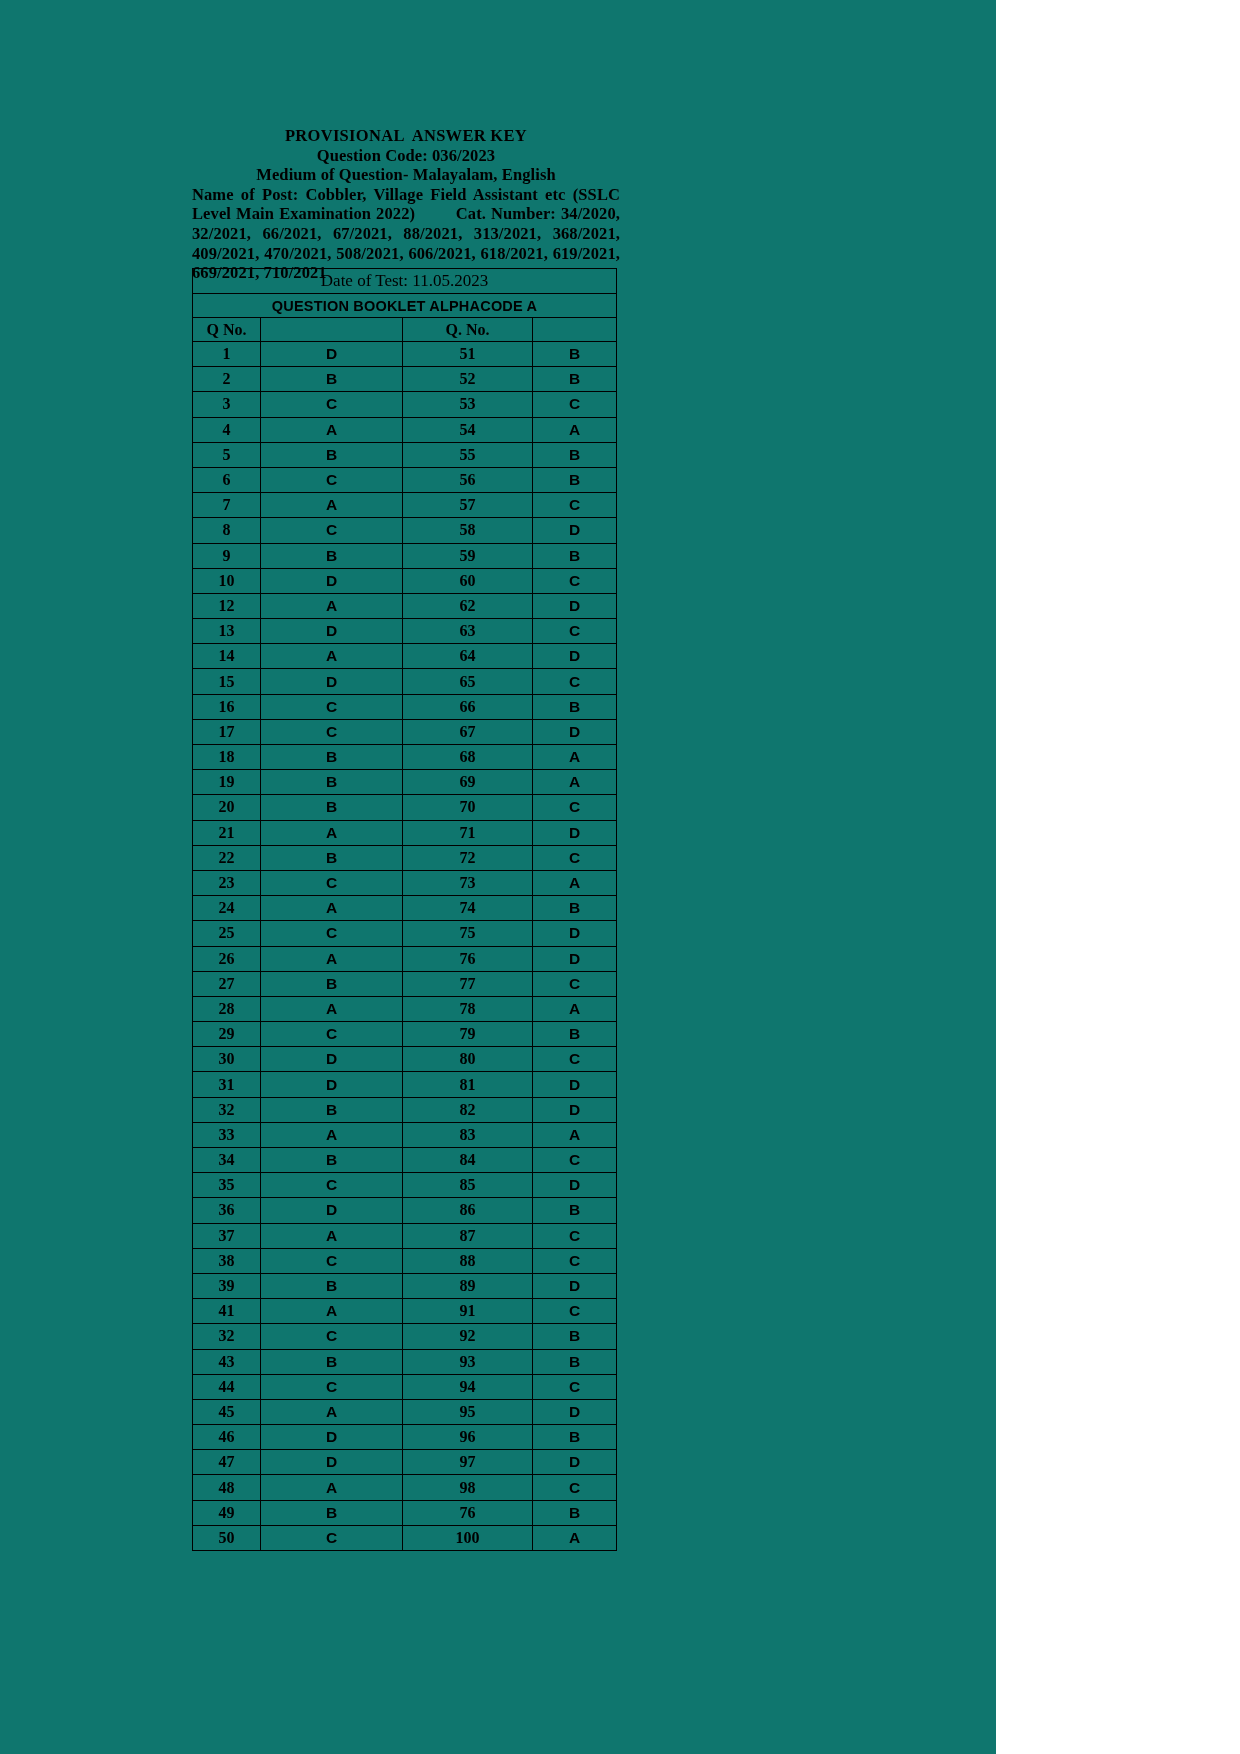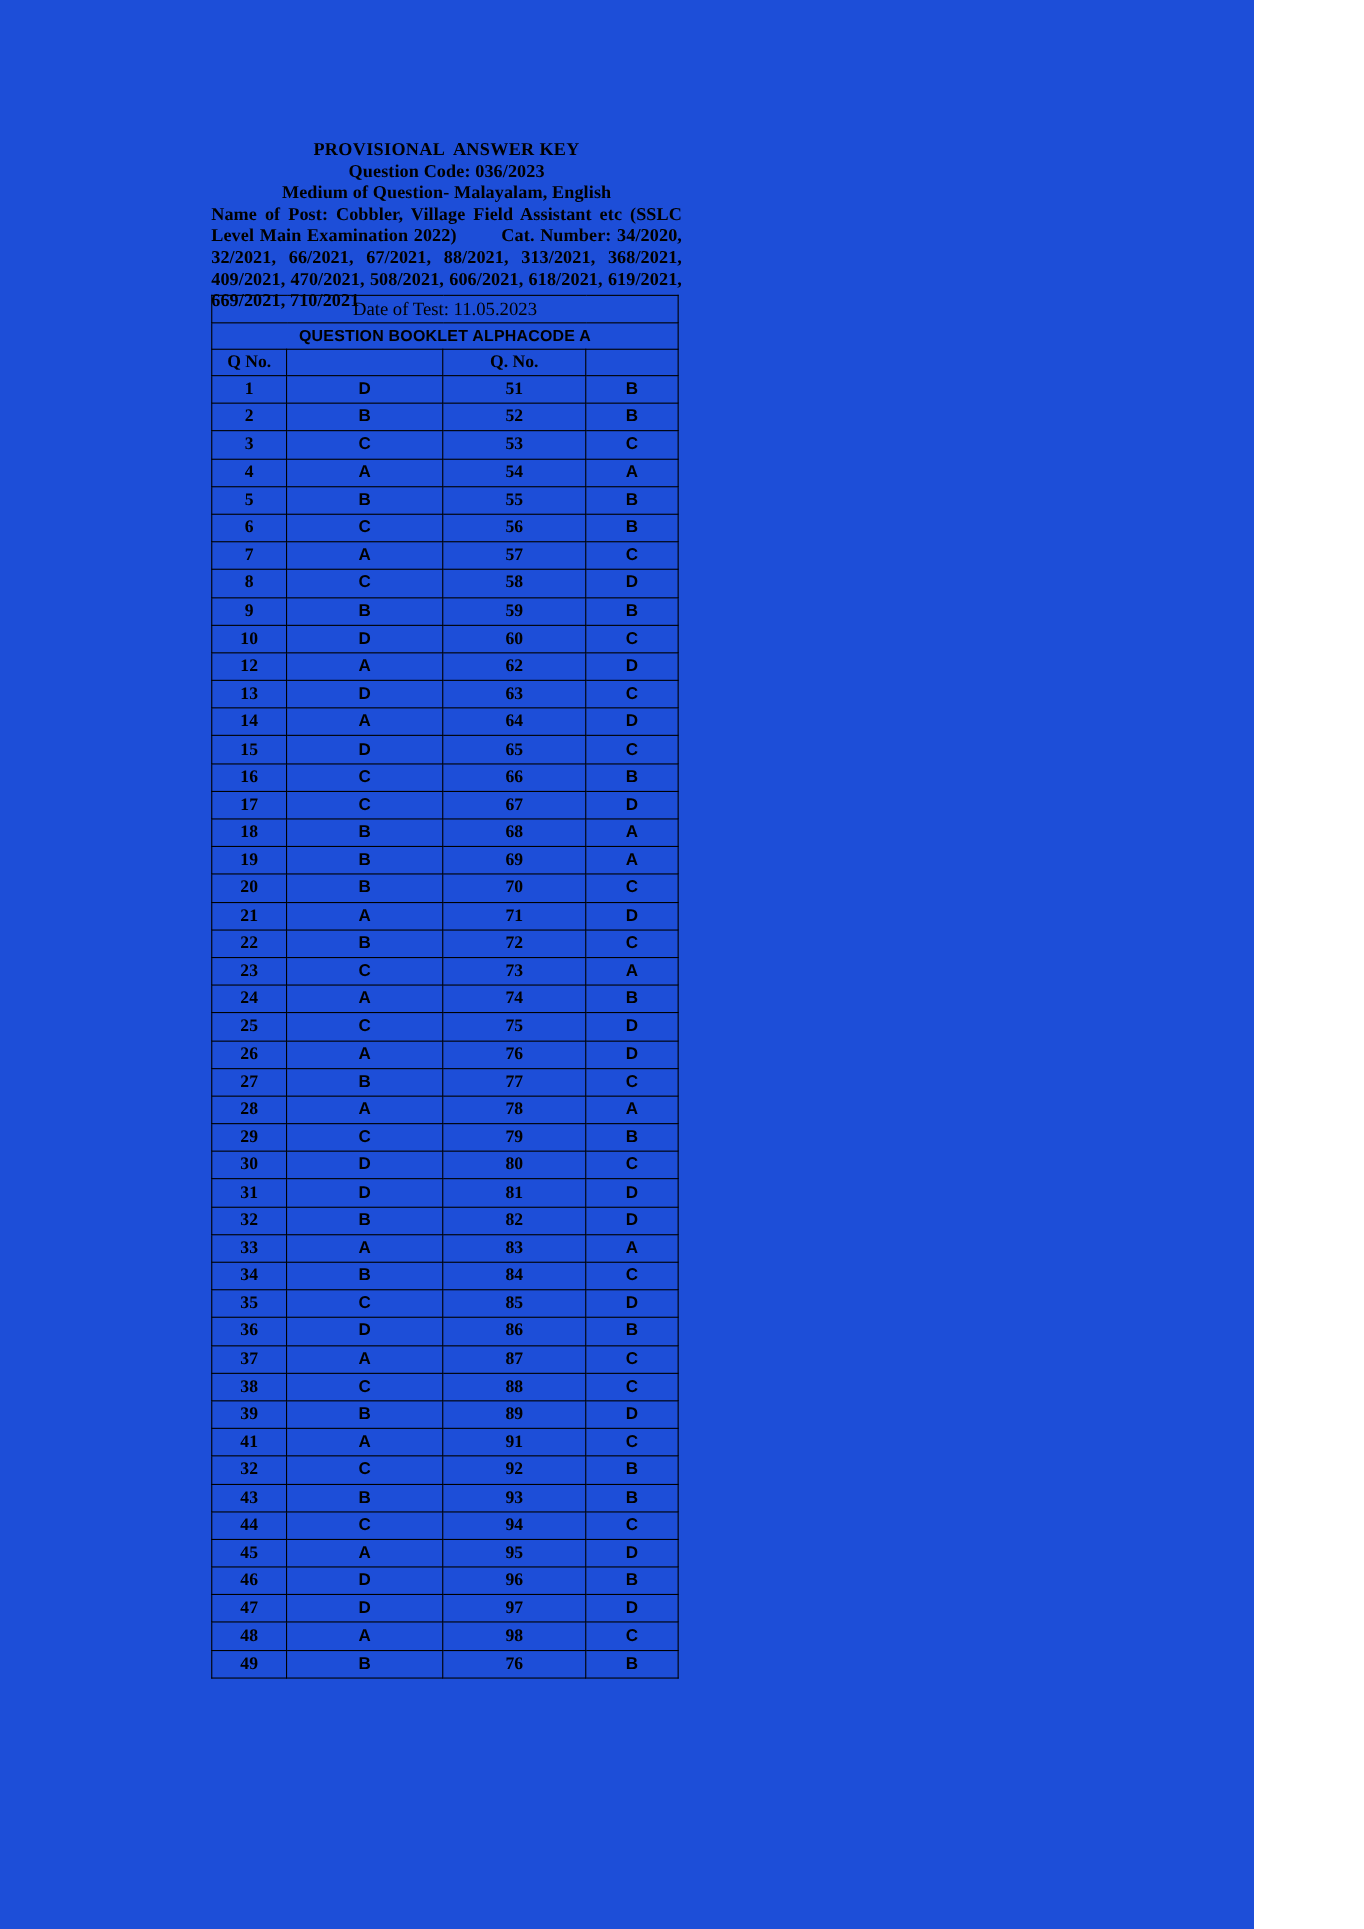--- a/index.html
+++ b/index.html
@@ -11,23 +11,23 @@
     width: 1240px;
     height: 1754px;
     font-family: "Liberation Serif", "DejaVu Serif", serif;
     color: #000000;
     position: relative;
   }
   .page {
     position: absolute;
     left: 0;
     top: 0;
-    width: 1140px;
+    width: 996px;
     height: 1754px;
-    background: #1d4ed8;
+    background: #0f766e;
   }
   
   .header {
     position: absolute;
     left: 192px;
     top: 126px;
     width: 428px;
     font-family: "Liberation Serif", "DejaVu Serif", serif;
     font-weight: bold;
     font-size: 16.5px;
@@ -410,16 +410,22 @@
           <td class="cell-ans">A</td>
           <td class="cell-qno">98</td>
           <td class="cell-ans">C</td>
         </tr>
         <tr class="data-row">
           <td class="cell-qno">49</td>
           <td class="cell-ans">B</td>
           <td class="cell-qno">76</td>
           <td class="cell-ans">B</td>
         </tr>
+        <tr class="data-row">
+          <td class="cell-qno">50</td>
+          <td class="cell-ans">C</td>
+          <td class="cell-qno">100</td>
+          <td class="cell-ans">A</td>
+        </tr>
       </tbody>
   </table>
 
 </div>
 
 </body></html>

